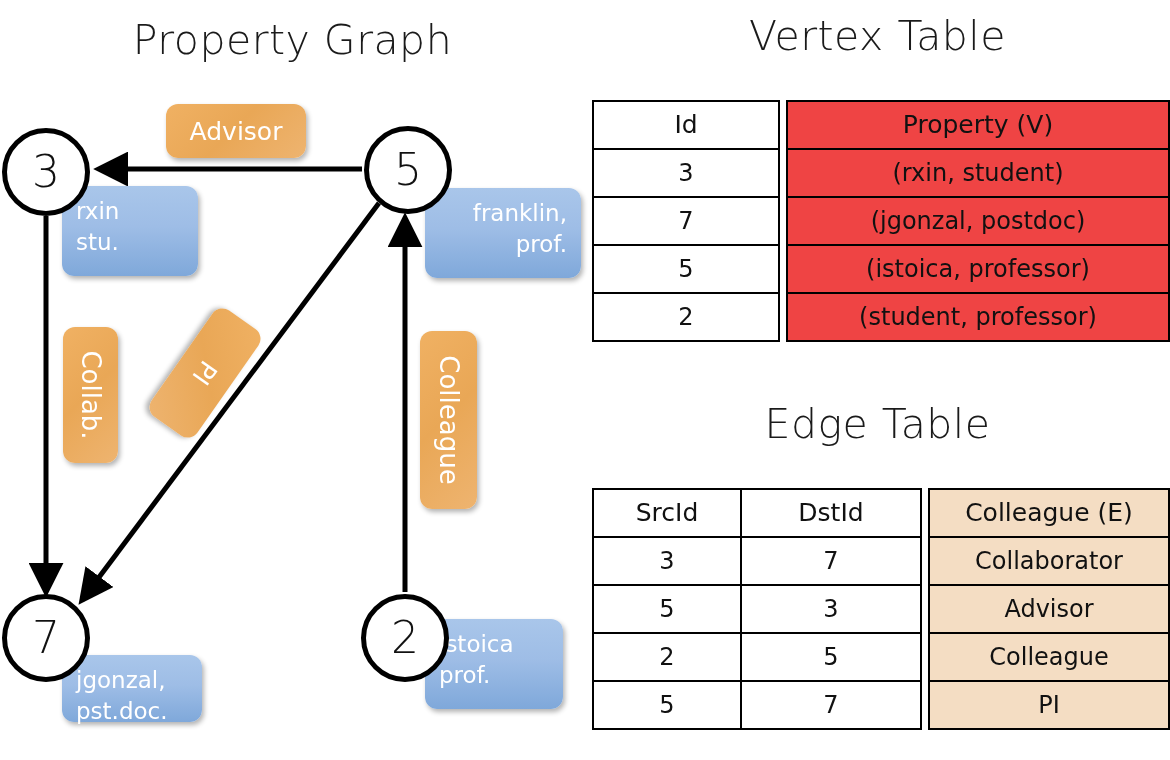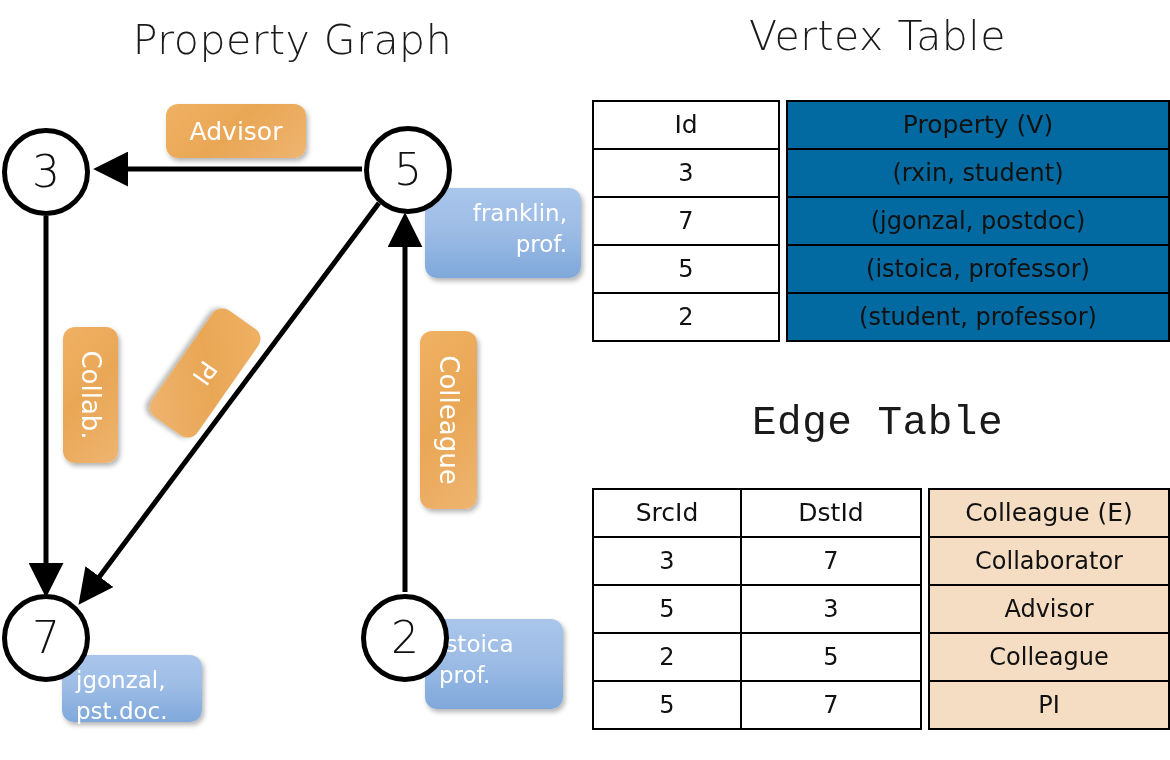--- a/index.html
+++ b/index.html
@@ -21,21 +21,21 @@
     position: absolute;
     font-weight: 300;
     font-size: 41px;
     letter-spacing: 0.5px;
     color: #1a1a1a;
     white-space: nowrap;
     font-family: "DejaVu Sans", sans-serif;
   }
   #title-property-graph { left: 0; top: 16px; width: 585px; text-align: center; }
   #title-vertex-table  { left: 585px; top: 12px; width: 585px; text-align: center; }
-  #title-edge-table    { left: 585px; top: 400px; width: 585px; text-align: center; font-family: Liberation Mono, monospace; }
+  #title-edge-table    { left: 585px; top: 400px; width: 585px; text-align: center; }
 
   
   #graph-panel {
     position: absolute;
     left: 0; top: 0;
     width: 585px; height: 760px;
   }
   #graph-svg { position: absolute; left: 0; top: 0; }
 
   .node-circle {
@@ -109,21 +109,21 @@
     height: 46px;
     line-height: 46px;
     overflow: hidden;
     white-space: nowrap;
   }
   .data-table th {
     font-weight: 400;
     font-size: 25px;
   }
   .sep-col { border: none !important; width: 8px; background: #fff; }
-  .cell-blue   { background: #0369a1; }
+  .cell-blue   { background: #ef4444; }
   .cell-orange { background: #f4ddc3; }
 
   #vertex-table { left: 592px; top: 100px; width: 576px; }
   #edge-table   { left: 592px; top: 488px; width: 576px; }
 </style>
 </head>
 <body>
 
 <div class="title" id="title-property-graph">Property Graph</div>
 <div class="title" id="title-vertex-table">Vertex Table</div>
@@ -156,20 +156,22 @@
   </div>
 
   <div class="edge-label" style="left:140px; top:345px; width:130px; height:56px; transform:rotate(125deg); transform-origin:center center;">
     <span>PI</span>
   </div>
 
   <div class="edge-label vertical" style="left:420px; top:331px; width:57px; height:178px; font-size:26px;">
     <span>Colleague</span>
   </div>
 
+  <div class="prop-box" style="left:62px; top:186px; width:136px; height:90px;">rxin
+stu.</div>
 
   <div class="prop-box" style="left:425px; top:188px; width:156px; height:90px;text-align:right;">franklin,
 prof.</div>
 
   <div class="prop-box" style="left:62px; top:655px; width:140px; height:67px;">jgonzal,
 pst.doc.</div>
 
   <div class="prop-box" style="left:425px; top:619px; width:138px; height:90px;">istoica
 prof.</div>
 

